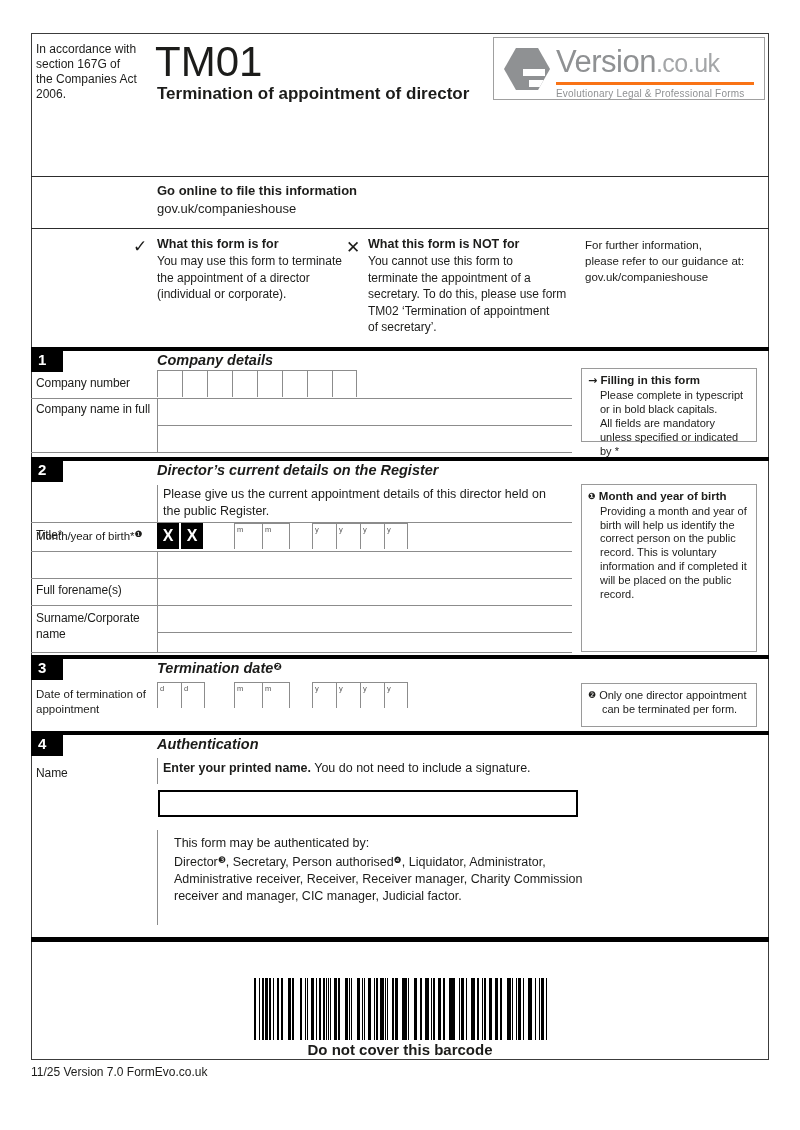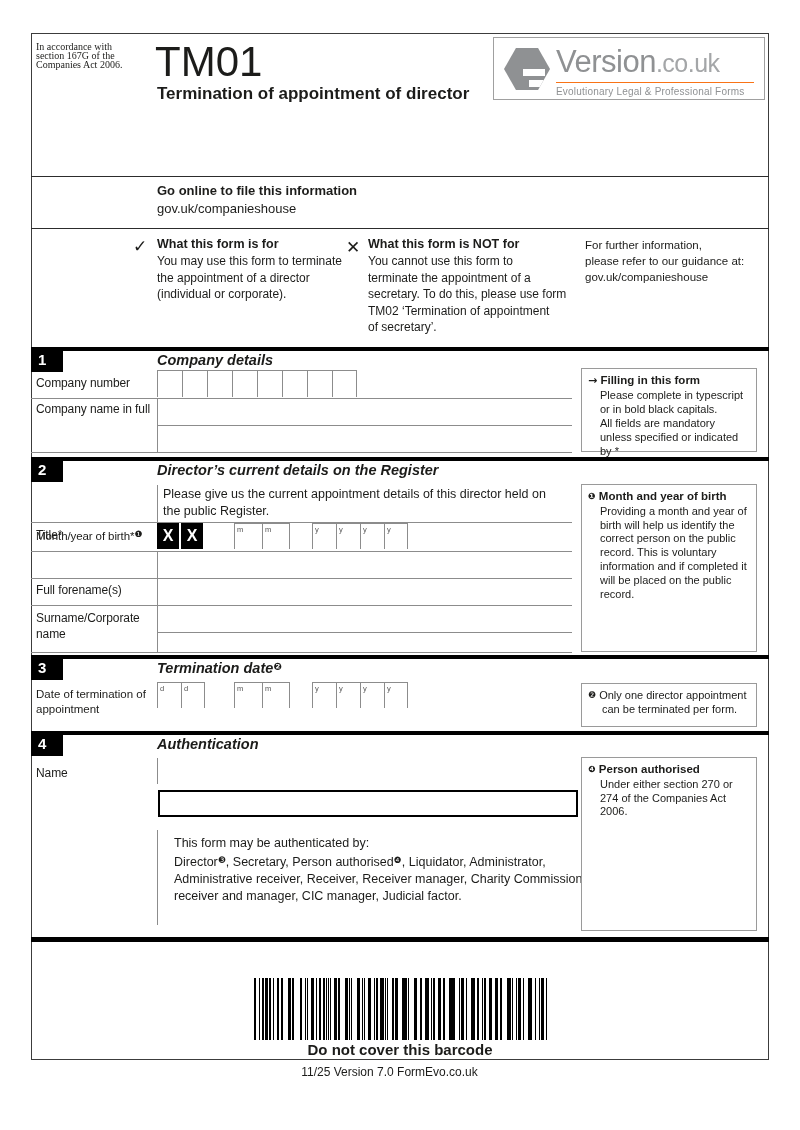--- a/index.html
+++ b/index.html
@@ -9,21 +9,21 @@
   .page-border{left:31px;top:33px;width:736px;height:1025px;border:1px solid #3c3c3c;}
   .hline{height:1px;background:#8c8c8c;}
   .bar{left:31px;width:738px;height:4px;background:#000;}
   .endbar{left:31px;width:738px;height:5px;background:#000;}
   .vline{width:1px;background:#8c8c8c;}
   .numbox{left:31px;width:32px;height:25px;background:#000;color:#fff;font-weight:bold;
           font-size:15px;display:flex;align-items:center;padding-left:7px;box-sizing:border-box;}
   .sec-title{font-size:14.5px;font-weight:bold;font-style:italic;}
   .label{font-size:12px;letter-spacing:-0.1px;}
   .label-sm{font-size:11.5px;line-height:15px;white-space:pre-line;}
-  .small-print{font-size:10px;line-height:9px;font-family:Liberation Serif, serif;}
+  .small-print{font-size:12px;line-height:15px;}
   .form-code{font-size:42px;font-weight:400;letter-spacing:0;}
   .form-title{font-size:17px;font-weight:bold;}
   .bold13{font-size:13px;font-weight:bold;}
   .plain13{font-size:13px;}
   .guide-title{font-size:12.5px;font-weight:bold;}
   .guide-body{font-size:12px;line-height:16.5px;white-space:pre-line;}
   .guide-body-sm{font-size:11.5px;line-height:16px;white-space:pre-line;}
   .icon-mark{font-family:"DejaVu Sans",sans-serif;font-weight:bold;font-size:17px;}
   .notebox{left:581px;width:176px;border:1px solid #9a9a9a;box-sizing:border-box;
            padding:5px 7px 5px 6px;font-size:11px;line-height:13.8px;}
@@ -41,28 +41,28 @@
   .xbox{width:22px;height:26px;background:#000;color:#fff;font-weight:bold;font-size:16px;
         display:flex;align-items:center;justify-content:center;}
   .name-input{border:2px solid #000;box-sizing:border-box;background:#fff;}
   .logo-box{left:493px;top:37px;width:272px;height:63px;border:1px solid #a0a0a0;box-sizing:border-box;}
   .hexagon{position:absolute;left:10px;top:9px;width:46px;height:44px;background:#8f9193;
            clip-path:polygon(26% 2%,74% 2%,100% 50%,74% 98%,26% 98%,0% 50%);}
   .hex-slot-a{position:absolute;left:19px;top:22px;width:22px;height:7px;background:#fff;}
   .hex-slot-b{position:absolute;left:25px;top:33px;width:22px;height:7px;background:#fff;}
   .logo-text{position:absolute;left:62px;top:6px;font-size:31px;color:#8f9193;letter-spacing:-0.5px;}
   .logo-suffix{font-size:25px;color:#a4a6a8;}
-  .logo-tagline{position:absolute;left:62px;top:44px;width:198px;border-top:1px solid #f97316;
+  .logo-tagline{position:absolute;left:62px;top:44px;width:198px;border-top:3px solid #f97316;
                 padding-top:3px;font-size:10px;color:#8f9193;letter-spacing:0.2px;}
   .barcode{left:254px;top:978px;width:293px;height:62px;background-color:#fff;
     background-image:
       repeating-linear-gradient(90deg,#000 0 2px,rgba(0,0,0,0) 2px 5px,#000 5px 6px,rgba(0,0,0,0) 6px 11px,#000 11px 14px,rgba(0,0,0,0) 14px 16px,#000 16px 17px,rgba(0,0,0,0) 17px 23px),
       repeating-linear-gradient(90deg,#000 0 1px,rgba(0,0,0,0) 1px 8px,#000 8px 10px,rgba(0,0,0,0) 10px 15px,#000 15px 16px,rgba(0,0,0,0) 16px 19px);}
   .barcode-caption{left:31px;top:1041px;width:738px;text-align:center;font-size:15px;font-weight:bold;}
-  .footer{left:31px;top:1065px;width:717px;text-align:center;font-size:12px;}
+  .footer{left:31px;top:1065px;width:717px;text-align:left;font-size:12px;}
 </style>
 </head>
 <body>
 
 <div class="page">
   <div class="abs page-border"></div>
 
   <div class="abs small-print" style="left:36px;top:42px;width:102px;">In accordance with section 167G of the Companies Act 2006.</div>
   <div class="abs form-code" style="left:155px;top:38px;">TM01</div>
   <div class="abs form-title" style="left:157px;top:84px;">Termination of appointment of director</div>
@@ -116,21 +116,21 @@
   </div>
 
   <div class="abs hline" style="left:31px;top:398px;width:541px;"></div>
   <div class="abs label" style="left:36px;top:402px;width:120px;">Company name in full</div>
   <div class="abs vline" style="left:157px;top:398px;height:54px;"></div>
   <div class="abs" style="left:158px;top:398px;width:413px;height:27px;"></div>
   <div class="abs hline" style="left:157px;top:425px;width:415px;"></div>
   <div class="abs" style="left:158px;top:425px;width:413px;height:27px;"></div>
   <div class="abs hline" style="left:31px;top:452px;width:541px;"></div>
 
-  <div class="abs notebox" style="top:368px;height:84px;">
+  <div class="abs notebox" style="top:368px;height:74px;">
     <div class="note-title"><span class="supmark" style="font-size:11px;vertical-align:0;">→</span> <span>Filling in this form</span></div>
     <div class="note-body">Please complete in typescript or in bold black capitals.</div>
     <div class="note-body">All fields are mandatory unless specified or indicated by *</div>
   </div>
 
   <div class="abs bar" style="top:457px;"></div>
   <div class="abs numbox" style="top:457px;">2</div>
   <div class="abs sec-title" style="left:157px;top:462px;">Director’s current details on the Register</div>
 
   <div class="abs vline" style="left:157px;top:485px;height:37px;"></div>
@@ -195,30 +195,27 @@
   <div class="abs notebox" style="top:683px;height:44px;">
     <div class="note-hang"><span class="supmark" style="vertical-align:1px;">❷</span> <span>Only one director appointment can be terminated per form.</span></div>
   </div>
 
   <div class="abs bar" style="top:731px;"></div>
   <div class="abs numbox" style="top:731px;">4</div>
   <div class="abs sec-title" style="left:157px;top:736px;">Authentication</div>
 
   <div class="abs label" style="left:36px;top:766px;">Name</div>
   <div class="abs vline" style="left:157px;top:758px;height:26px;"></div>
+  <div class="abs" style="left:163px;top:761px;width:410px;font-size:12.5px;"><span style="font-weight:bold;">Enter your printed name.</span><span> You do not need to include a signature.</span></div>
   <div class="abs name-input" style="left:158px;top:790px;width:420px;height:27px;"></div>
 
   <div class="abs vline" style="left:157px;top:830px;height:95px;"></div>
   <div class="abs" style="left:174px;top:835px;width:412px;font-size:12.5px;line-height:17px;">
     <div>This form may be authenticated by:</div>
     <div><span>Director</span><span class="supmark">❸</span><span>, Secretary, Person authorised</span><span class="supmark">❹</span><span>, Liquidator, Administrator, Administrative receiver, Receiver, Receiver manager, Charity Commission receiver and manager, CIC manager, Judicial factor.</span></div>
   </div>
 
-  <div class="abs notebox" style="top:757px;height:174px;">
-    <div class="note-title"><span class="supmark" style="vertical-align:1px;">❹</span> <span>Person authorised</span></div>
-    <div class="note-body">Under either section 270 or 274 of the Companies Act 2006.</div>
-  </div>
 
   <div class="abs endbar" style="top:937px;"></div>
   <div class="abs barcode"></div>
   <div class="abs barcode-caption">Do not cover this barcode</div>
   <div class="abs footer">11/25 Version 7.0 FormEvo.co.uk</div>
 </div>
 
 </body></html>

